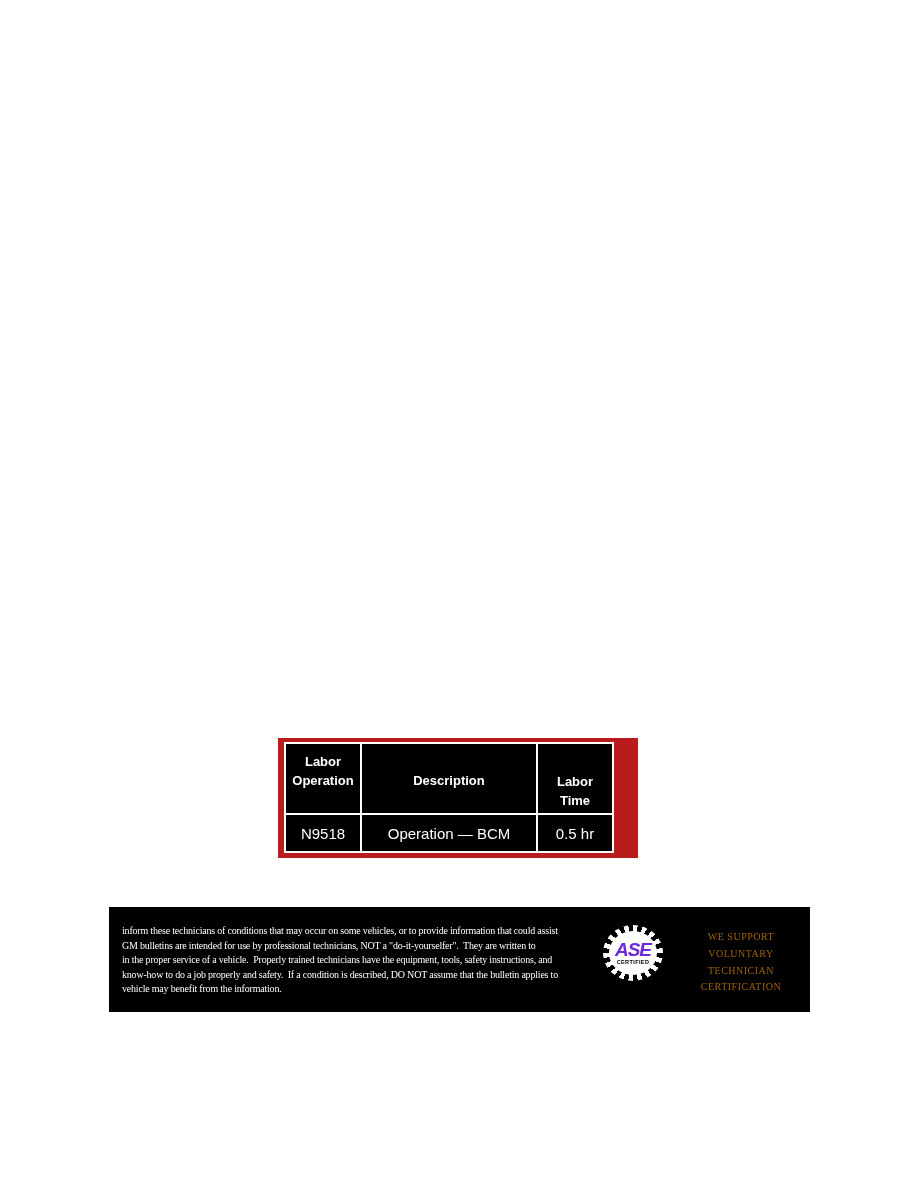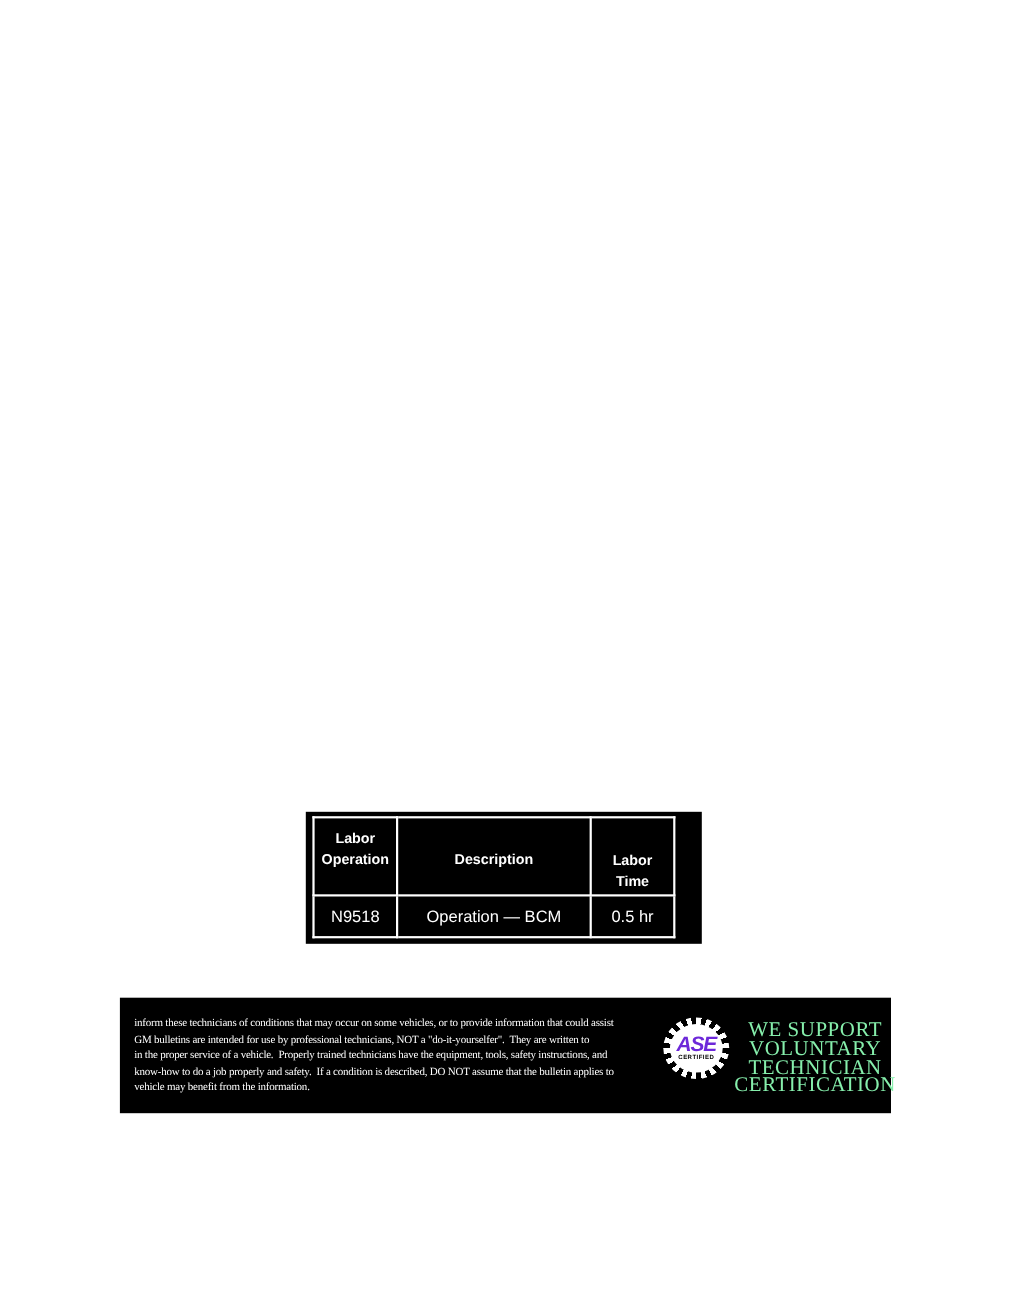--- a/index.html
+++ b/index.html
@@ -12,21 +12,21 @@
     font-family: "Liberation Sans", sans-serif;
   }
 
   
   .labor-wrap {
     position: absolute;
     left: 278px;
     top: 738px;
     width: 360px;
     height: 120px;
-    background: #000000;
+    background: #b91c1c;
     box-sizing: border-box;
     padding: 4px 0 0 6px;
   }
   .labor-table {
     border-collapse: collapse;
     background: #000000;
     color: #ffffff;
     table-layout: fixed;
   }
   .labor-table th, .labor-table td {
@@ -118,24 +118,24 @@
     color: #000000;
   }
 
   .support {
     position: absolute;
     left: 556px;
     top: 22px;
     width: 152px;
     text-align: center;
     font-family: "Liberation Serif", serif;
-    font-size: 19px;
+    font-size: 10px;
     line-height: 16.8px;
     letter-spacing: 0.5px;
-    color: #86efac;
+    color: #a16207;
   }
 </style>
 </head>
 <body>
 
 <div class="page">
 
   <div class="labor-wrap">
     <table class="labor-table">
       <colgroup>

